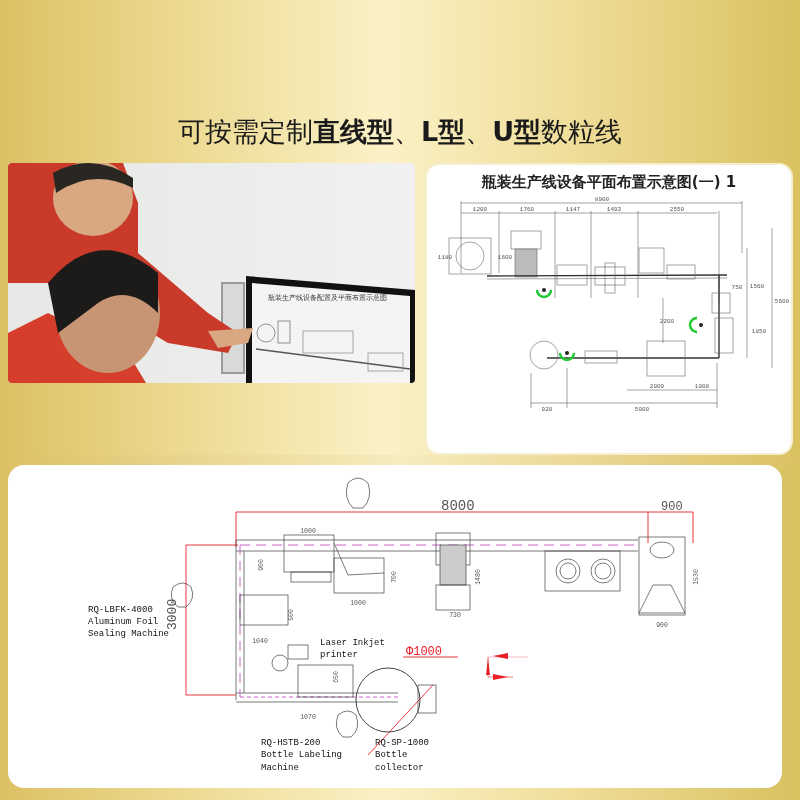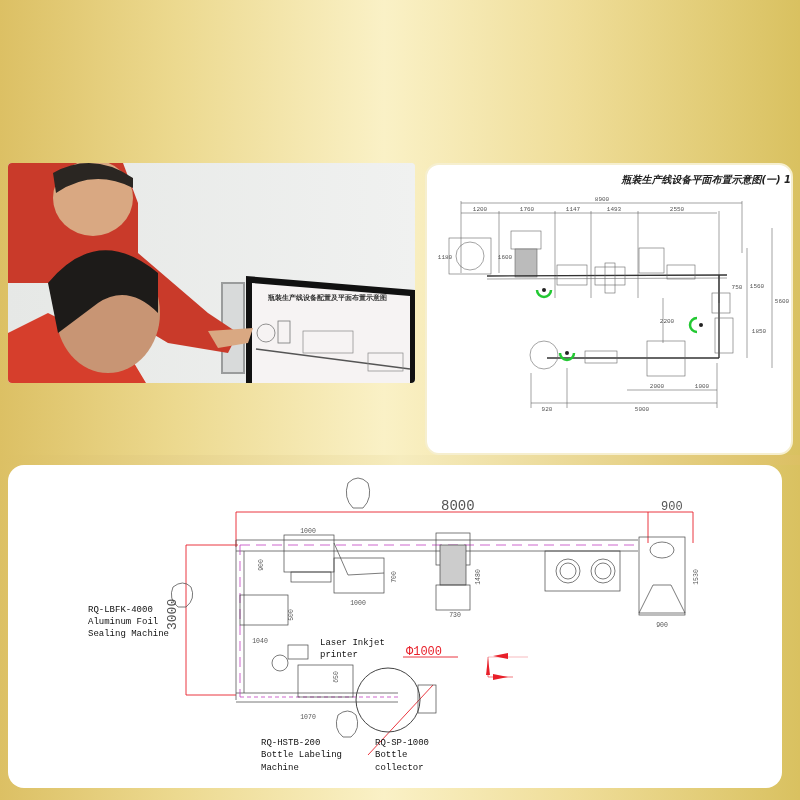--- a/index.html
+++ b/index.html
@@ -18,38 +18,41 @@
   .headline .bold { font-weight: 900; }
   .headline .light { font-weight: 400; }
   .subline {
     position: absolute; top: 114px; left: 0; width: 800px; text-align: center;
     font-size: 27px; line-height: 36px; color: #1a1a1a;
     font-family: "DejaVu Sans", sans-serif;
   }
   .subline .b { font-weight: 900; }
 
   .panel { position: absolute; background: #fff; overflow: hidden; }
-  .photo-panel { left: 8px; top: 163px; width: 407px; height: 220px; border-radius: 4px; background: #eceeec; font-weight: bold; }
+  .photo-panel { left: 8px; top: 163px; width: 407px; height: 220px; border-radius: 4px; background: #eceeec; }
   .plan-panel { left: 425px; top: 163px; width: 368px; height: 292px; border-radius: 14px; border: 2px solid #f6efcf; }
   .bottom-panel { left: 8px; top: 465px; width: 774px; height: 323px; border-radius: 16px; }
   .bottom-strip { position: absolute; left: 0; top: 455px; width: 800px; height: 10px;
     background: linear-gradient(90deg, #dcc064 0%, #f6ecbe 50%, #dcc064 100%); }
 
   .plan-title {
-    position: absolute; left: 0; top: 8px; width: 100%; text-align: right;
-    font-size: 10px; color: #222; font-weight: bold; font-style: italic;
+    position: absolute; left: 0; top: 8px; width: 100%; text-align: center;
+    font-size: 15px; color: #222; font-weight: bold;
   }
   svg text { font-family: "Liberation Mono", monospace; }
   .lbl { font-family: "Liberation Mono", monospace; font-size: 9px; fill: #111; }
   .dim { font-family: "Liberation Sans", sans-serif; fill: #555; }
 </style>
 </head>
 <body>
 
 <div class="header">
+  <div class="subline">
+    <span>可按需定制</span><span class="b">直线型</span><span>、</span><span class="b">L型</span><span>、</span><span class="b">U型</span><span>数粒线</span>
+  </div>
 </div>
 
 <div class="panel photo-panel">
   <svg width="407" height="292" viewBox="0 0 407 292">
     <defs>
       <linearGradient id="wall" x1="0" y1="0" x2="1" y2="0">
         <stop offset="0" stop-color="#e6e8e6"></stop>
           <stop offset="1" stop-color="#f0f1f0"></stop>
       </linearGradient>
     </defs>

